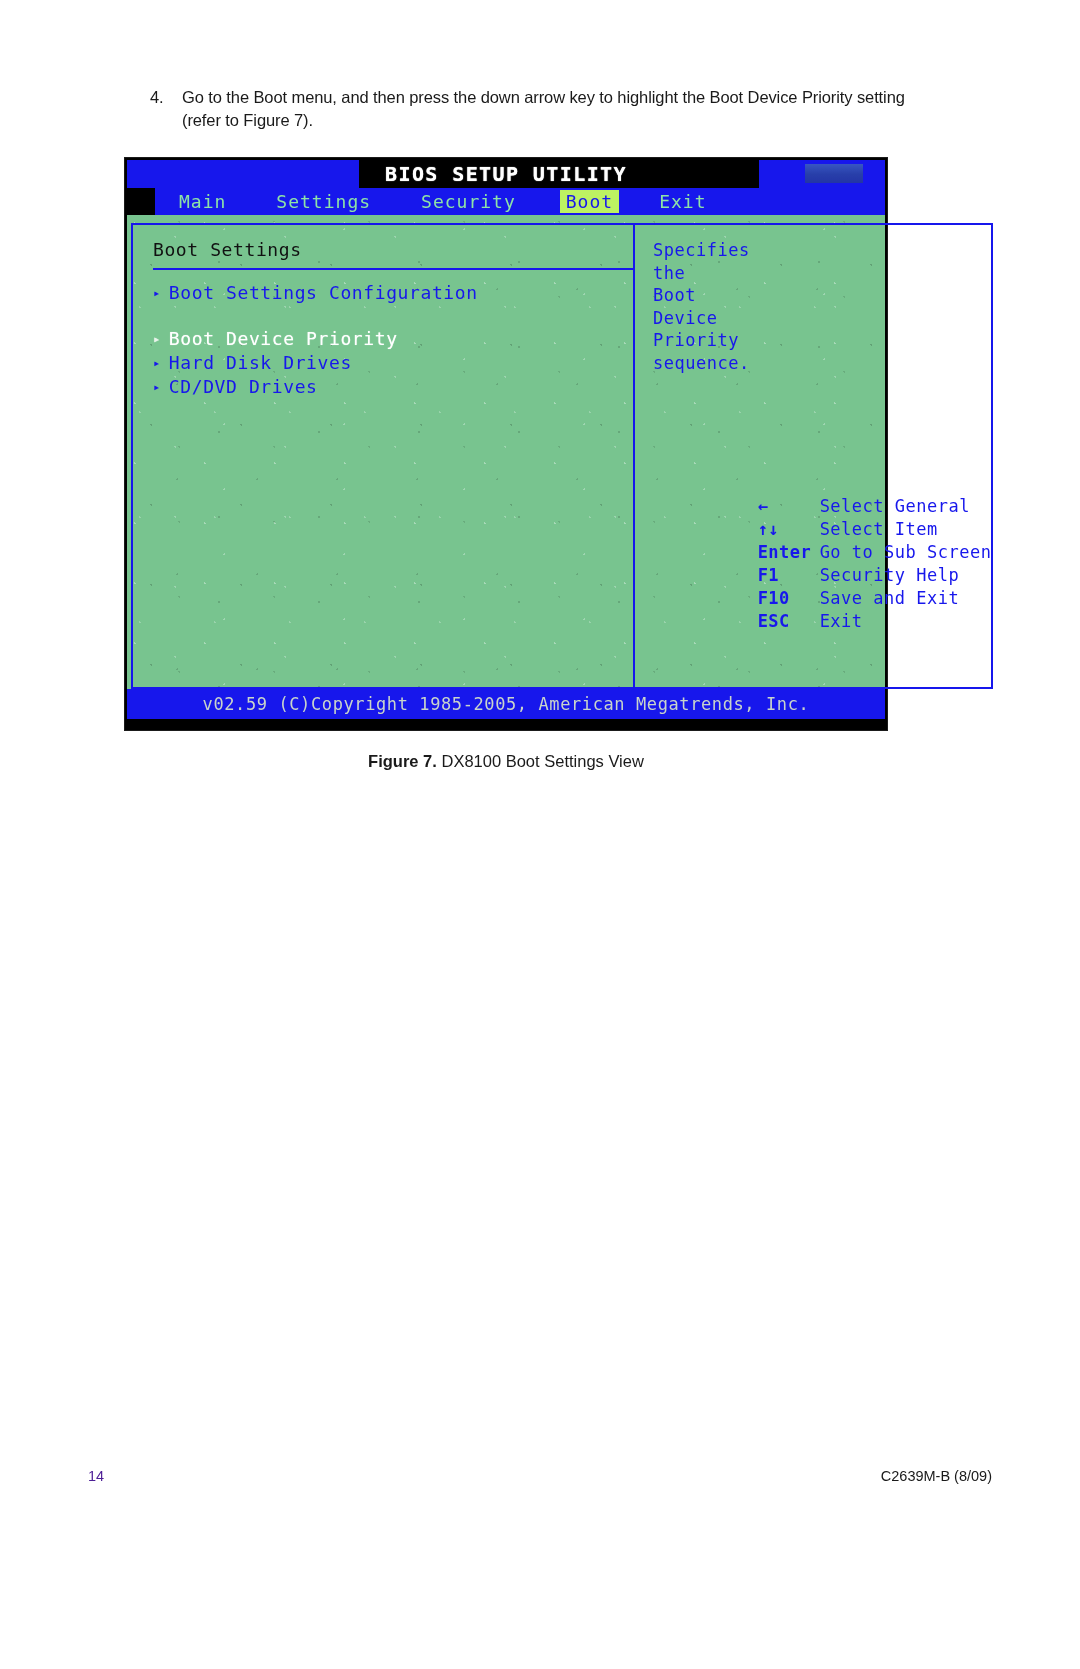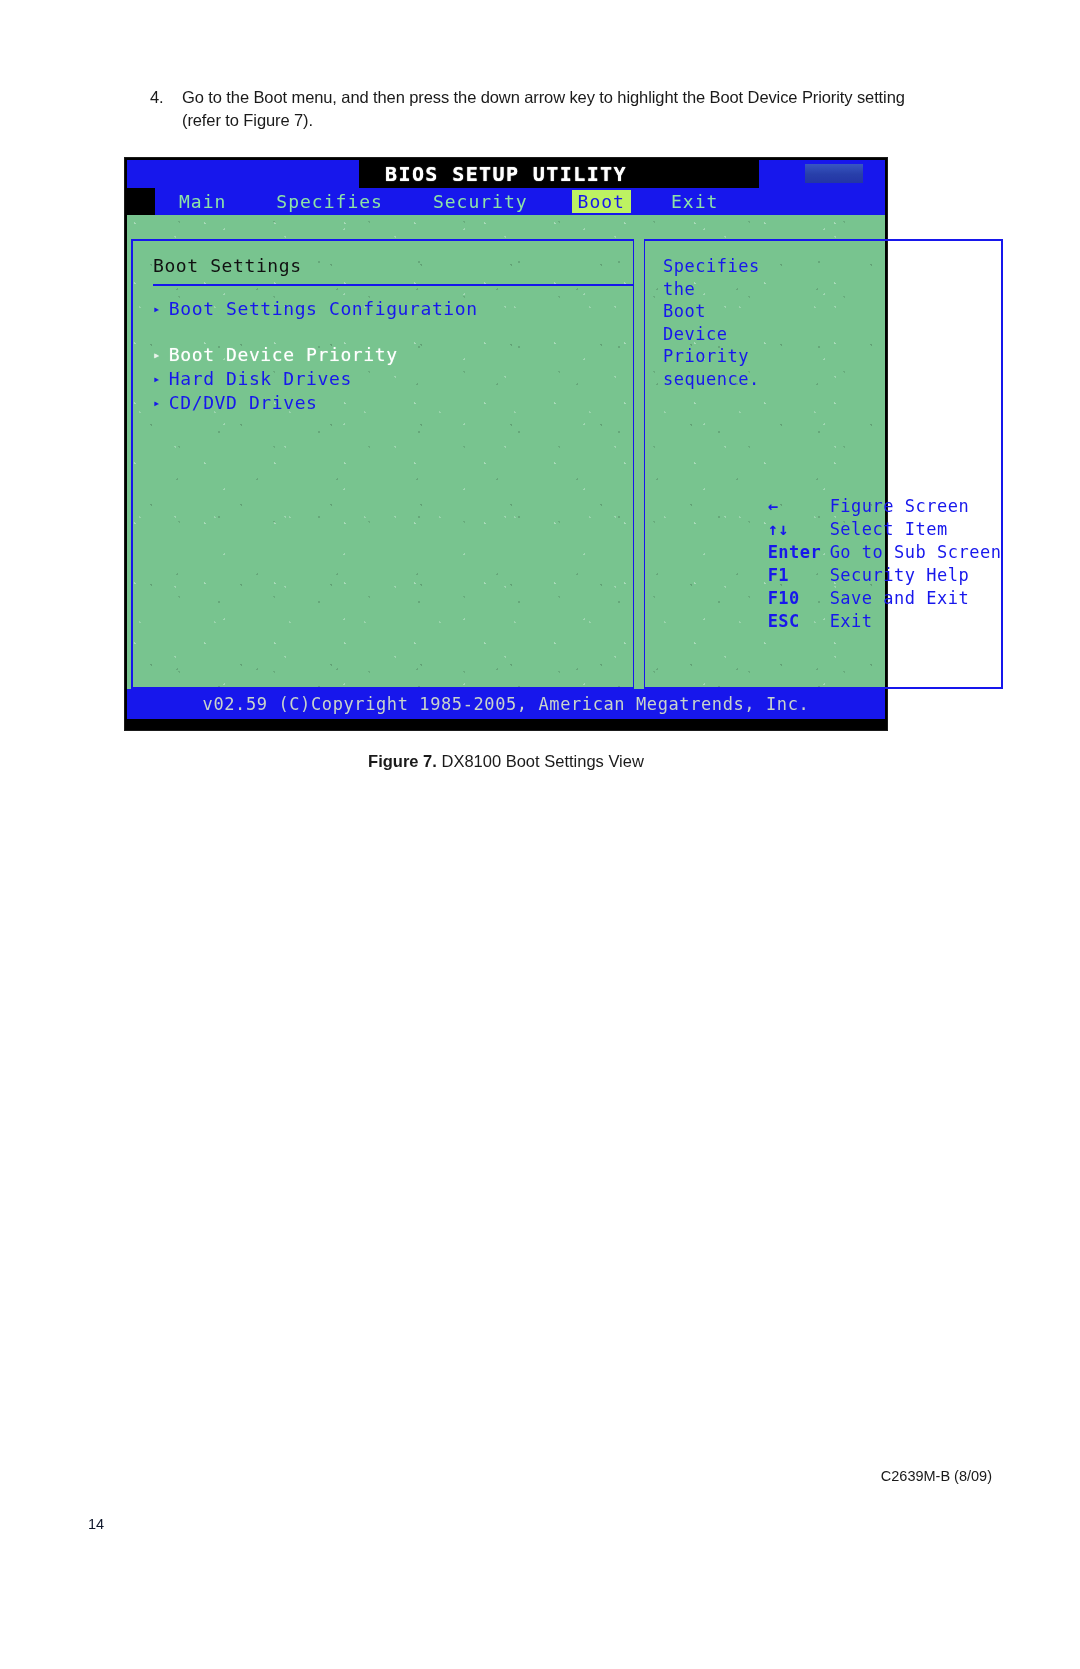--- a/index.html
+++ b/index.html
@@ -123,23 +123,22 @@
     color: #1717e8;
     margin-right: 34px;
   }
 
   
   .bios-body {
     position: relative;
     height: 474px;
     background: #79c490;
     box-sizing: border-box;
-    padding: 24px 4px 0 4px;
-    display: flex;
-    gap: 10px;
+    padding: 8px 4px 0 4px;
+    display: flex;
   }
   .bios-body::before {
     
     content: "";
     position: absolute;
     inset: 0;
     background-image:
       radial-gradient(circle at 11% 14%, rgba(255,255,255,.35) 0 1px, transparent 1px),
       radial-gradient(circle at 27% 62%, rgba(0,0,0,.18) 0 1px, transparent 1px),
       radial-gradient(circle at 44% 31%, rgba(255,255,255,.28) 0 1px, transparent 1px),
@@ -261,23 +260,23 @@
     text-align: center;
     font-size: 16.5px;
     color: #1a1a1a;
   }
   .figure-caption b { font-weight: bold; margin-top: 34px; }
 
   
   .page-number {
     position: absolute;
     left: 88px;
-    top: 1516px;
+    top: 1468px;
     font-size: 14.5px;
-    color: #0f172a;
+    color: #4c1d95;
   }
   .doc-code {
     position: absolute;
     right: 88px;
     top: 1468px;
     font-size: 14.5px;
     color: #1a1a1a;
     text-align: center;
   }
 </style>
@@ -293,21 +292,21 @@
 
   <div class="bios-shot">
 
     <div class="bios-titlebar">
       <span class="bios-title">BIOS SETUP UTILITY</span>
       <span class="bios-badge"></span>
     </div>
 
     <div class="bios-menubar">
       <span class="menu-item">Main</span>
-      <span class="menu-item">Specifies</span>
+      <span class="menu-item">Settings</span>
       <span class="menu-item">Security</span>
       <span class="menu-item active">Boot</span>
       <span class="menu-item">Exit</span>
     </div>
 
     <div class="bios-body">
 
       <div class="bios-left">
         <div class="section-title">Boot Settings</div>
         <div class="section-rule"></div>
@@ -338,21 +337,21 @@
       </div>
 
       <div class="bios-right">
         <div class="help-text">Specifies the
 Boot Device
 Priority sequence.</div>
 
         <div class="keys">
           <div class="key-row">
             <span class="key-cap">←</span>
-            <span class="key-desc">Figure Screen</span>
+            <span class="key-desc">Select General</span>
           </div>
           <div class="key-row">
             <span class="key-cap">↑↓</span>
             <span class="key-desc">Select Item</span>
           </div>
           <div class="key-row">
             <span class="key-cap">Enter</span>
             <span class="key-desc">Go to Sub Screen</span>
           </div>
           <div class="key-row">

